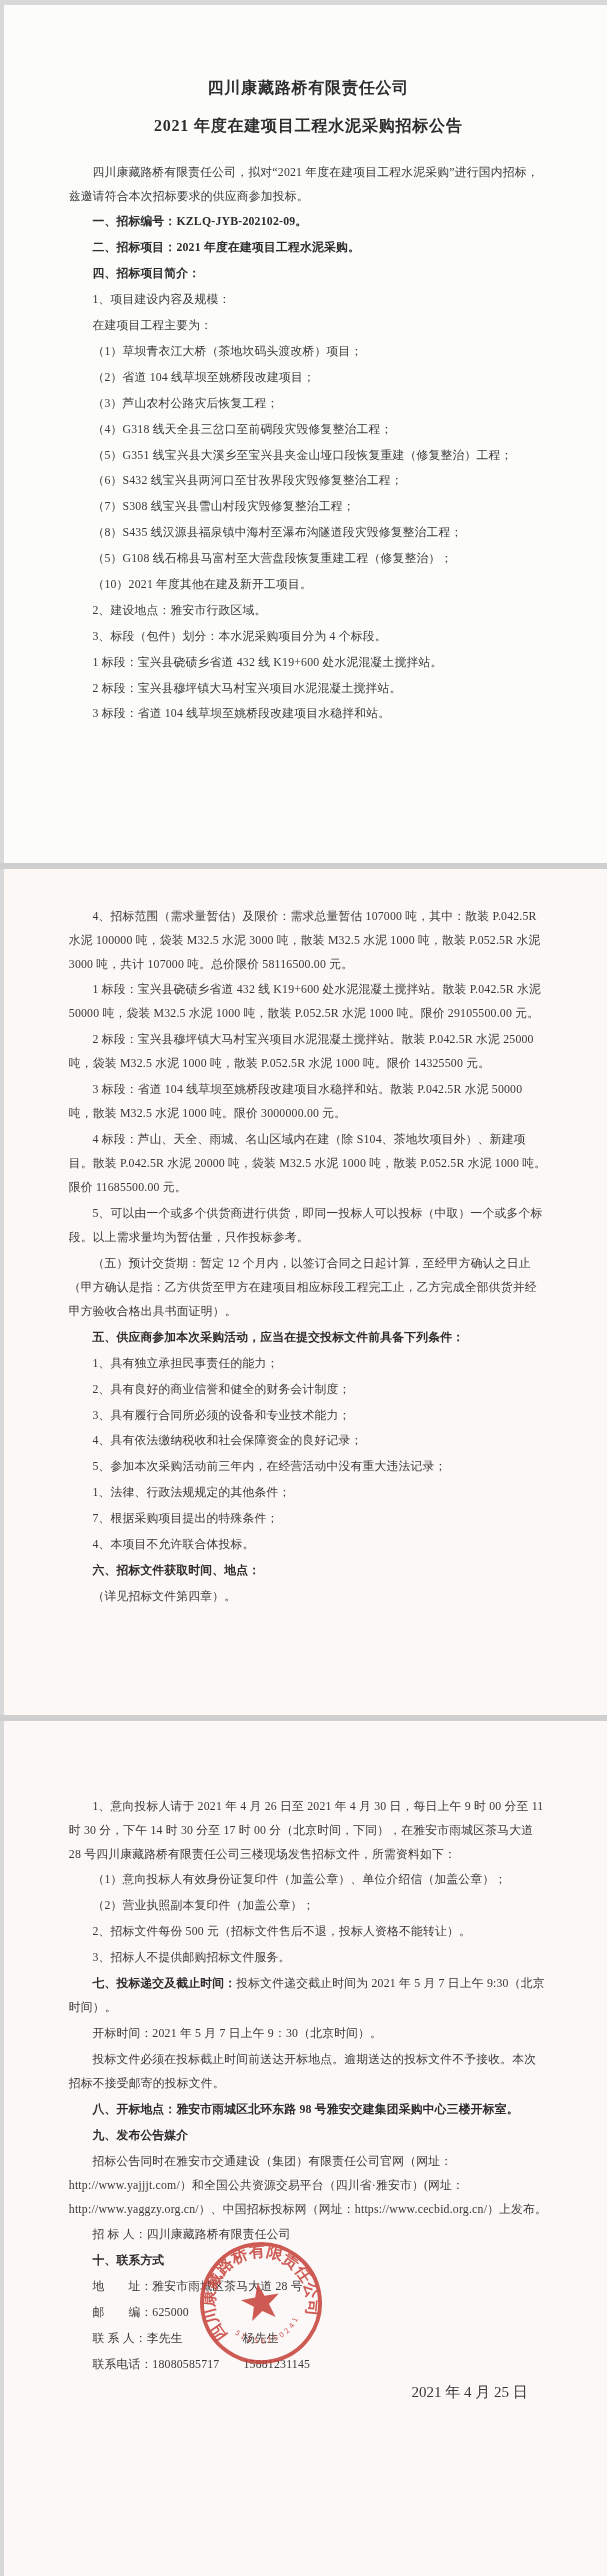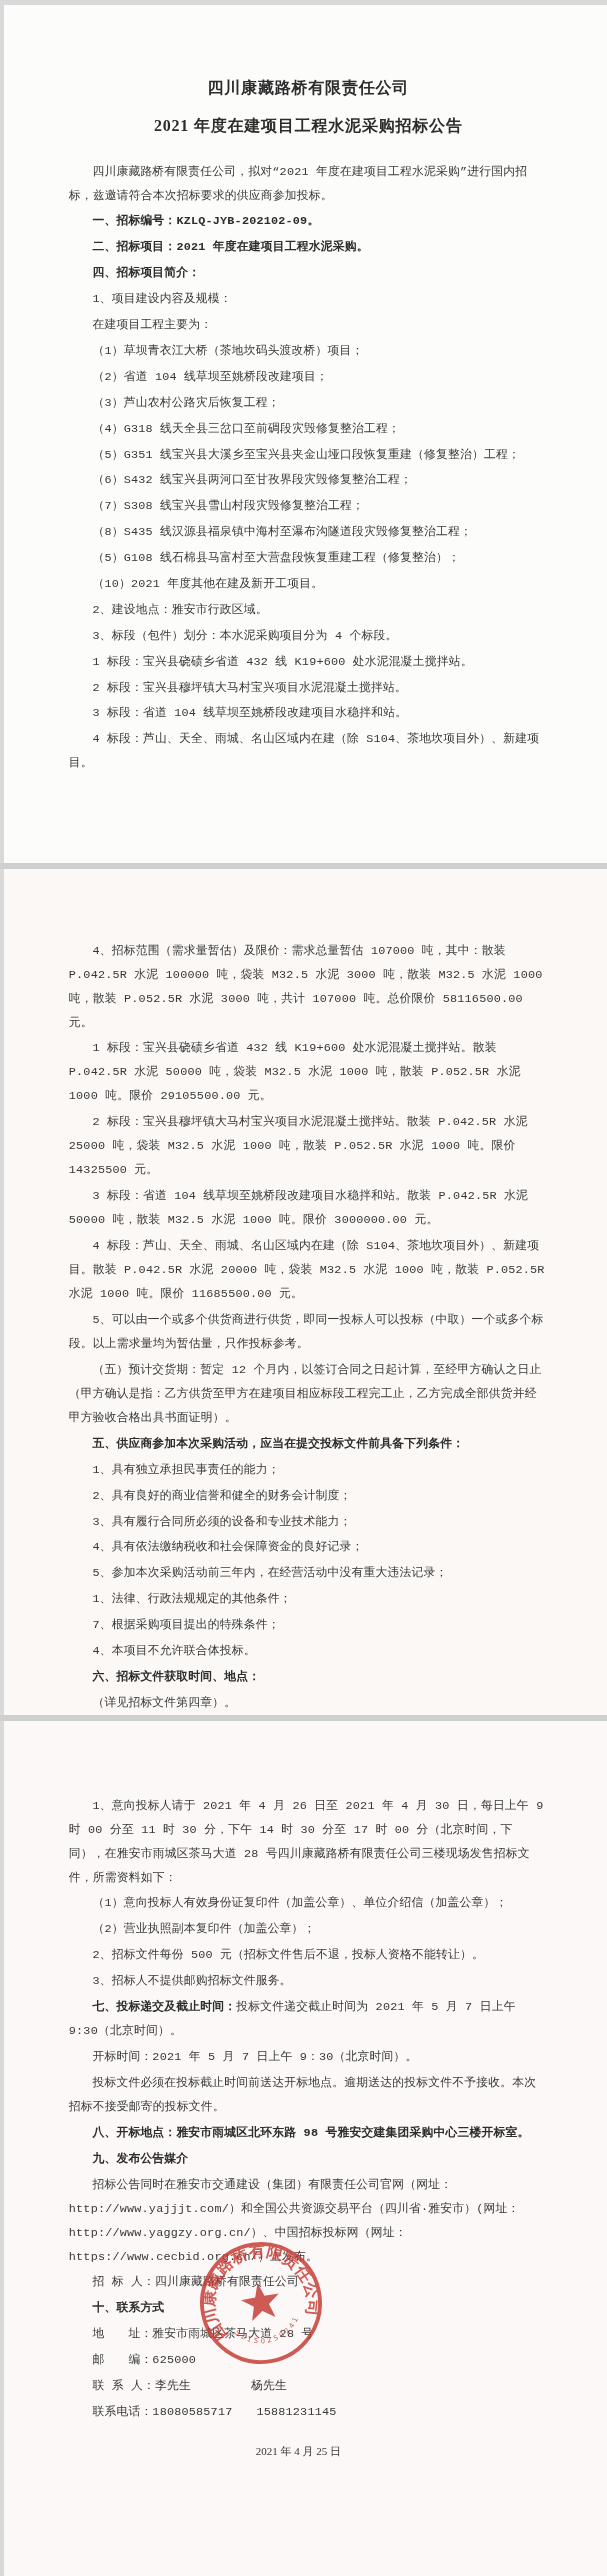--- a/index.html
+++ b/index.html
@@ -11,48 +11,47 @@
   }
   .page{
     box-sizing:border-box;
     width:603px;
     margin-left:3.8px;
     padding:0 59px 0 65px;
     overflow:hidden;
     position:relative;
   }
   .page1{margin-top:4.6px;height:858px;padding-top:64px;background:#fcfcfb;}
-  .page2{height:846px;padding-top:70px;background:#fbf8f6;}
+  .page2{height:846px;padding-top:35px;background:#fbf8f6;}
   .page3{height:1037px;padding-top:73px;background:#fcf8f7;}
   .gap{height:6px;background:#cfcfcf;}
   .title{
     text-align:center;
     font-weight:bold;
     font-size:16px;
     line-height:38px;
     letter-spacing:0.8px;
     color:#2c2c2c;
   }
   .t2{margin-bottom:15px;font-family:Liberation Serif, serif;}
   .para{
     margin:0 0 1.9px 0;
     font-size:11.8px;
     line-height:24px;
     text-indent:2em;
     letter-spacing:0.2px;
     color:#383838;
-    font-family:Liberation Mono, monospace;
   }
   .para b{font-weight:bold;color:#2c2c2c;}
   .para.bold{font-weight:bold;color:#2c2c2c;}
   .date{
-    text-align:center;
+    text-align:right;
     padding-right:20px;
-    margin-top:16px;
-    font-size:11px;
+    margin-top:5px;
+    font-size:15px;
     line-height:23.5px;
     color:#383838;
   }
   .seal{
     position:absolute;
     left:191px;
     top:516px;
     width:132px;
     height:132px;
     opacity:0.84;
@@ -79,21 +78,20 @@
       <p class="para"><b></b><span>（6）S432 线宝兴县两河口至甘孜界段灾毁修复整治工程；</span></p>
       <p class="para"><b></b><span>（7）S308 线宝兴县雪山村段灾毁修复整治工程；</span></p>
       <p class="para"><b></b><span>（8）S435 线汉源县福泉镇中海村至瀑布沟隧道段灾毁修复整治工程；</span></p>
       <p class="para"><b></b><span>（5）G108 线石棉县马富村至大营盘段恢复重建工程（修复整治）；</span></p>
       <p class="para"><b></b><span>（10）2021 年度其他在建及新开工项目。</span></p>
       <p class="para"><b></b><span>2、建设地点：雅安市行政区域。</span></p>
       <p class="para"><b></b><span>3、标段（包件）划分：本水泥采购项目分为 4 个标段。</span></p>
       <p class="para"><b></b><span>1 标段：宝兴县硗碛乡省道 432 线 K19+600 处水泥混凝土搅拌站。</span></p>
       <p class="para"><b></b><span>2 标段：宝兴县穆坪镇大马村宝兴项目水泥混凝土搅拌站。</span></p>
       <p class="para"><b></b><span>3 标段：省道 104 线草坝至姚桥段改建项目水稳拌和站。</span></p>
-      <p class="para"><b></b><span>4 标段：芦山、天全、雨城、名山区域内在建（除 S104、茶地坎项目外）、新建项目。</span></p>
     </div>
 </div>
 
 <div class="gap"></div>
 
 <div class="page page2">
   <div>
       <p class="para"><b></b><span>4、招标范围（需求量暂估）及限价：需求总量暂估 107000 吨，其中：散装 P.042.5R 水泥 100000 吨，袋装 M32.5 水泥 3000 吨，散装 M32.5 水泥 1000 吨，散装 P.052.5R 水泥 3000 吨，共计 107000 吨。总价限价 58116500.00 元。</span></p>
       <p class="para"><b></b><span>1 标段：宝兴县硗碛乡省道 432 线 K19+600 处水泥混凝土搅拌站。散装 P.042.5R 水泥 50000 吨，袋装 M32.5 水泥 1000 吨，散装 P.052.5R 水泥 1000 吨。限价 29105500.00 元。</span></p>
       <p class="para"><b></b><span>2 标段：宝兴县穆坪镇大马村宝兴项目水泥混凝土搅拌站。散装 P.042.5R 水泥 25000 吨，袋装 M32.5 水泥 1000 吨，散装 P.052.5R 水泥 1000 吨。限价 14325500 元。</span></p>

